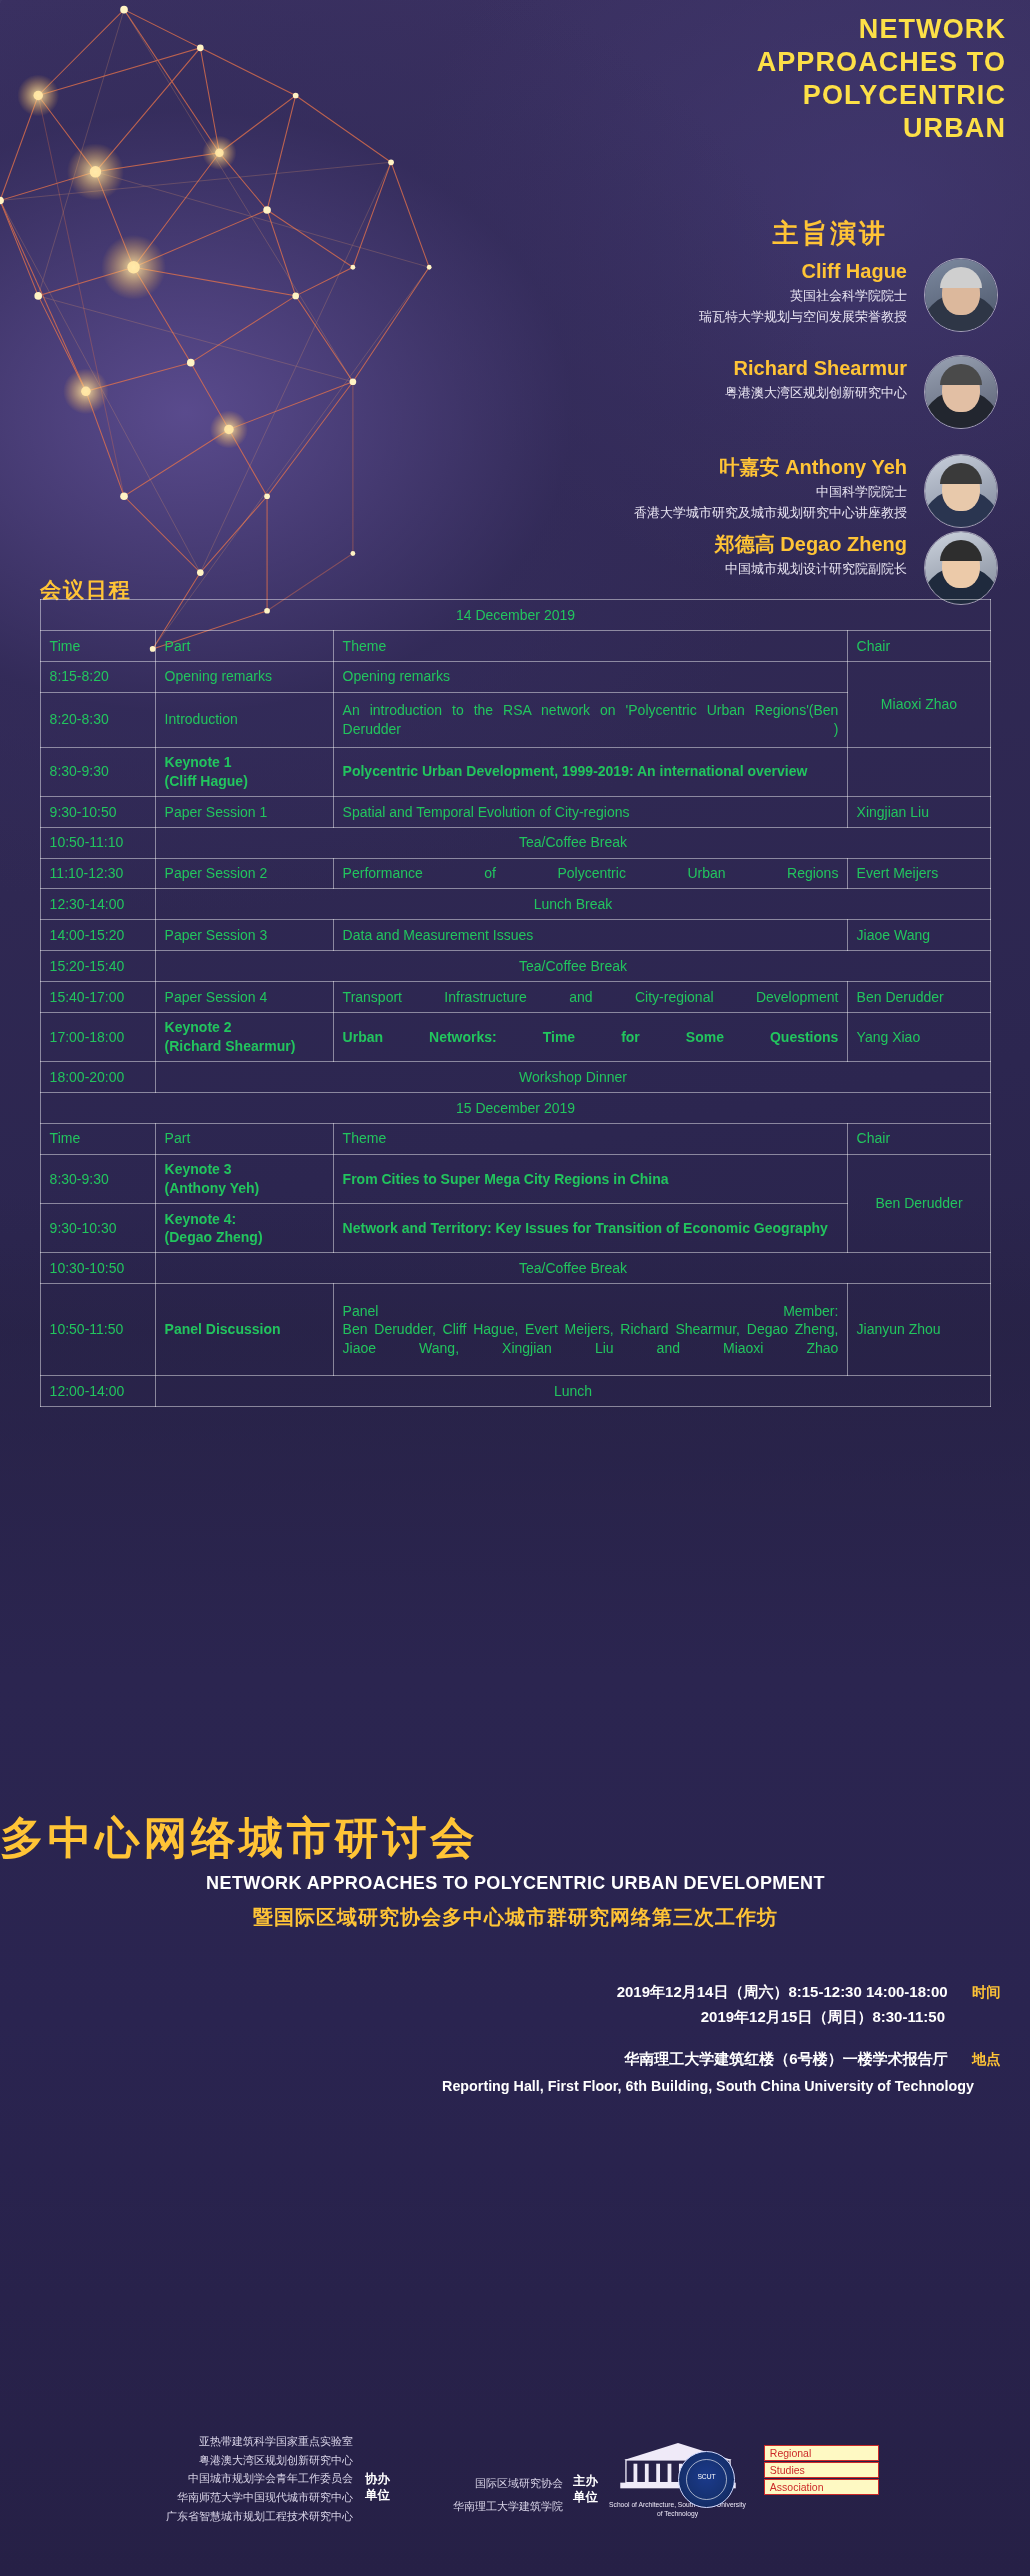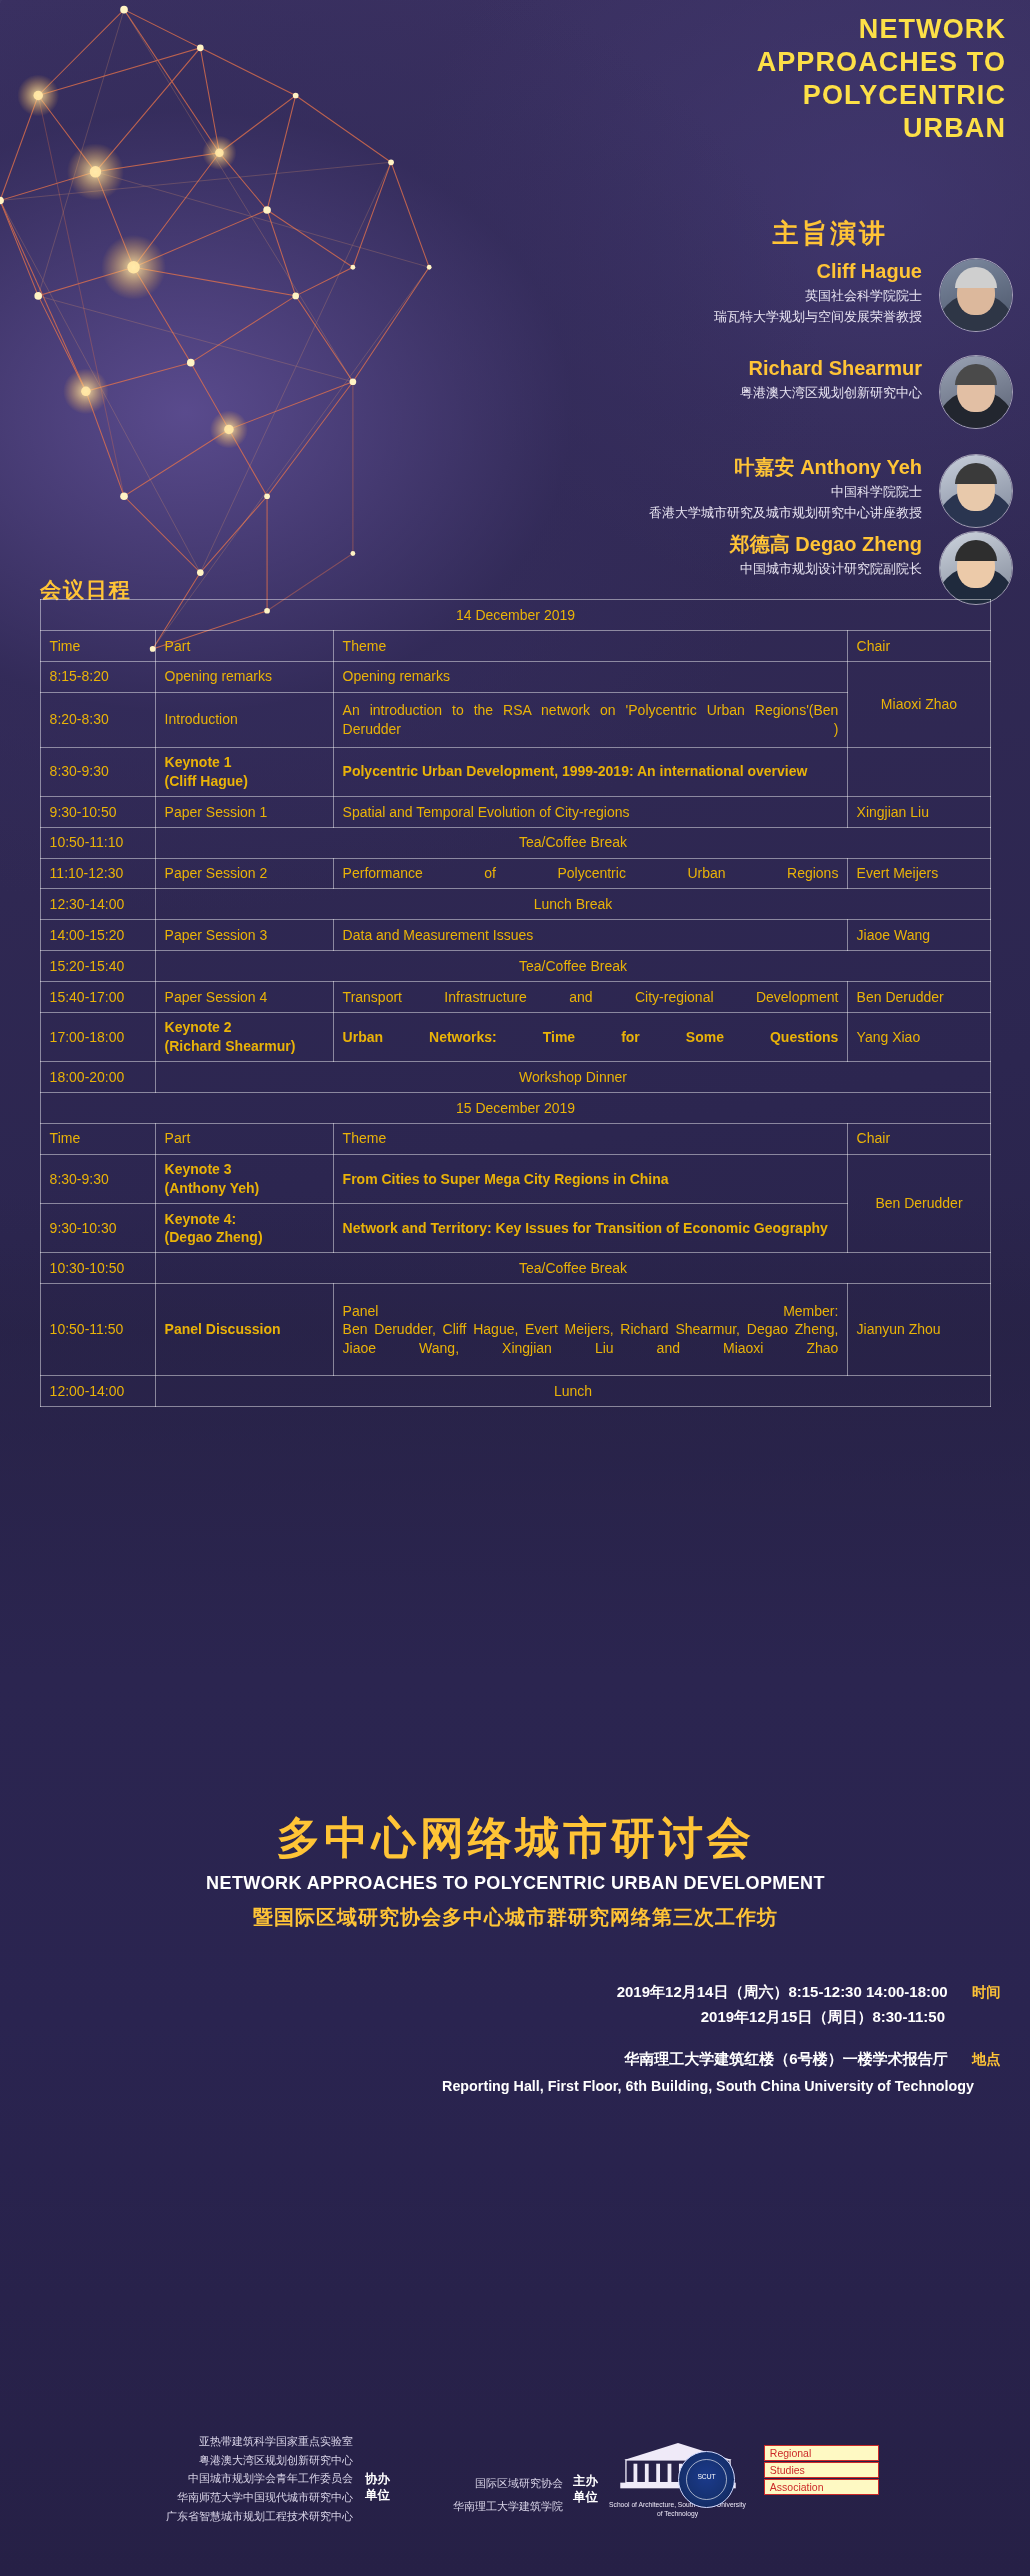--- a/index.html
+++ b/index.html
@@ -45,21 +45,21 @@
     font-size: 27px; font-weight: bold; letter-spacing: 1.1px;
     line-height: 1.22; color: #fde047;
   }
 
   
   .keynote-head {
     position: absolute; right: 143px; top: 216px;
     font-size: 26px; font-weight: bold; color: #ffc436;
     letter-spacing: 2.9px;
   }
-  .speaker { position: absolute; right: 14px; width: 592px; height: 84px; text-decoration: underline; }
+  .speaker { position: absolute; right: 29px; width: 592px; height: 84px; text-decoration: underline; }
   .speaker .txt { position: absolute; right: 95px; top: 0; text-align: right; width: 487px; }
   .speaker .nm { font-size: 20px; font-weight: bold; color: #ffc436; line-height: 1.35; }
   .speaker .aff { font-size: 13px; color: #e8e4f2; line-height: 1.65; }
   .speaker .ph {
     position: absolute; right: 3.8px; top: 0; width: 74px; height: 74px; border-radius: 50%;
     overflow: hidden; border: 1.9px solid rgba(255,255,255,0.55);
   }
   .ph .face { width: 100%; height: 100%; position: relative; }
   .ph .head { position: absolute; width: 38px; height: 44px; border-radius: 50% 50% 45% 45%; left: 50%; transform: translateX(-50%); top: 11.5px; }
   .ph .body { position: absolute; width: 82px; height: 44px; border-radius: 42px 42px 0 0; left: 50%; transform: translateX(-50%); bottom: -5.7px; }
@@ -68,38 +68,38 @@
   
   .agenda-head {
     position: absolute; left: 40px; top: 576px;
     font-size: 21px; font-weight: bold; color: #ffc436; letter-spacing: 1.9px;
   }
   table.agenda {
     position: absolute; left: 40px; top: 599px; width: 951px;
     border-collapse: collapse;
     background: transparent;
     font-size: 14px;
-    color: #eab308;
+    color: #22c55e;
   }
   table.agenda td {
     border: 1px solid rgba(255,255,255,0.45);
     padding: 5.7px 8.6px;
     vertical-align: middle;
     line-height: 1.32;
   }
   td.c { text-align: center; }
   td.bold { font-weight: bold; }
   td.just { text-align: justify; text-align-last: justify; }
   .w-time { width: 115px; }
   .w-part { width: 178px; }
   .w-chair { width: 143px; }
 
   
   .cn-title {
-    position: absolute; left: 0; right: 0; top: 1809px; text-align: center;
+    position: absolute; left: 0; right: 0; top: 1809px; text-align: left;
     font-size: 44px; font-weight: bold; color: #ffc436; letter-spacing: 3.8px;
   }
   .en-sub {
     position: absolute; left: 0; right: 0; top: 1873px; text-align: center;
     font-size: 18px; font-weight: bold; color: #ffffff; letter-spacing: 0.4px;
   }
   .cn-sub2 {
     position: absolute; left: 0; right: 0; top: 1904px; text-align: center;
     font-size: 20px; font-weight: bold; color: #ffc436; letter-spacing: 1px;
   }

